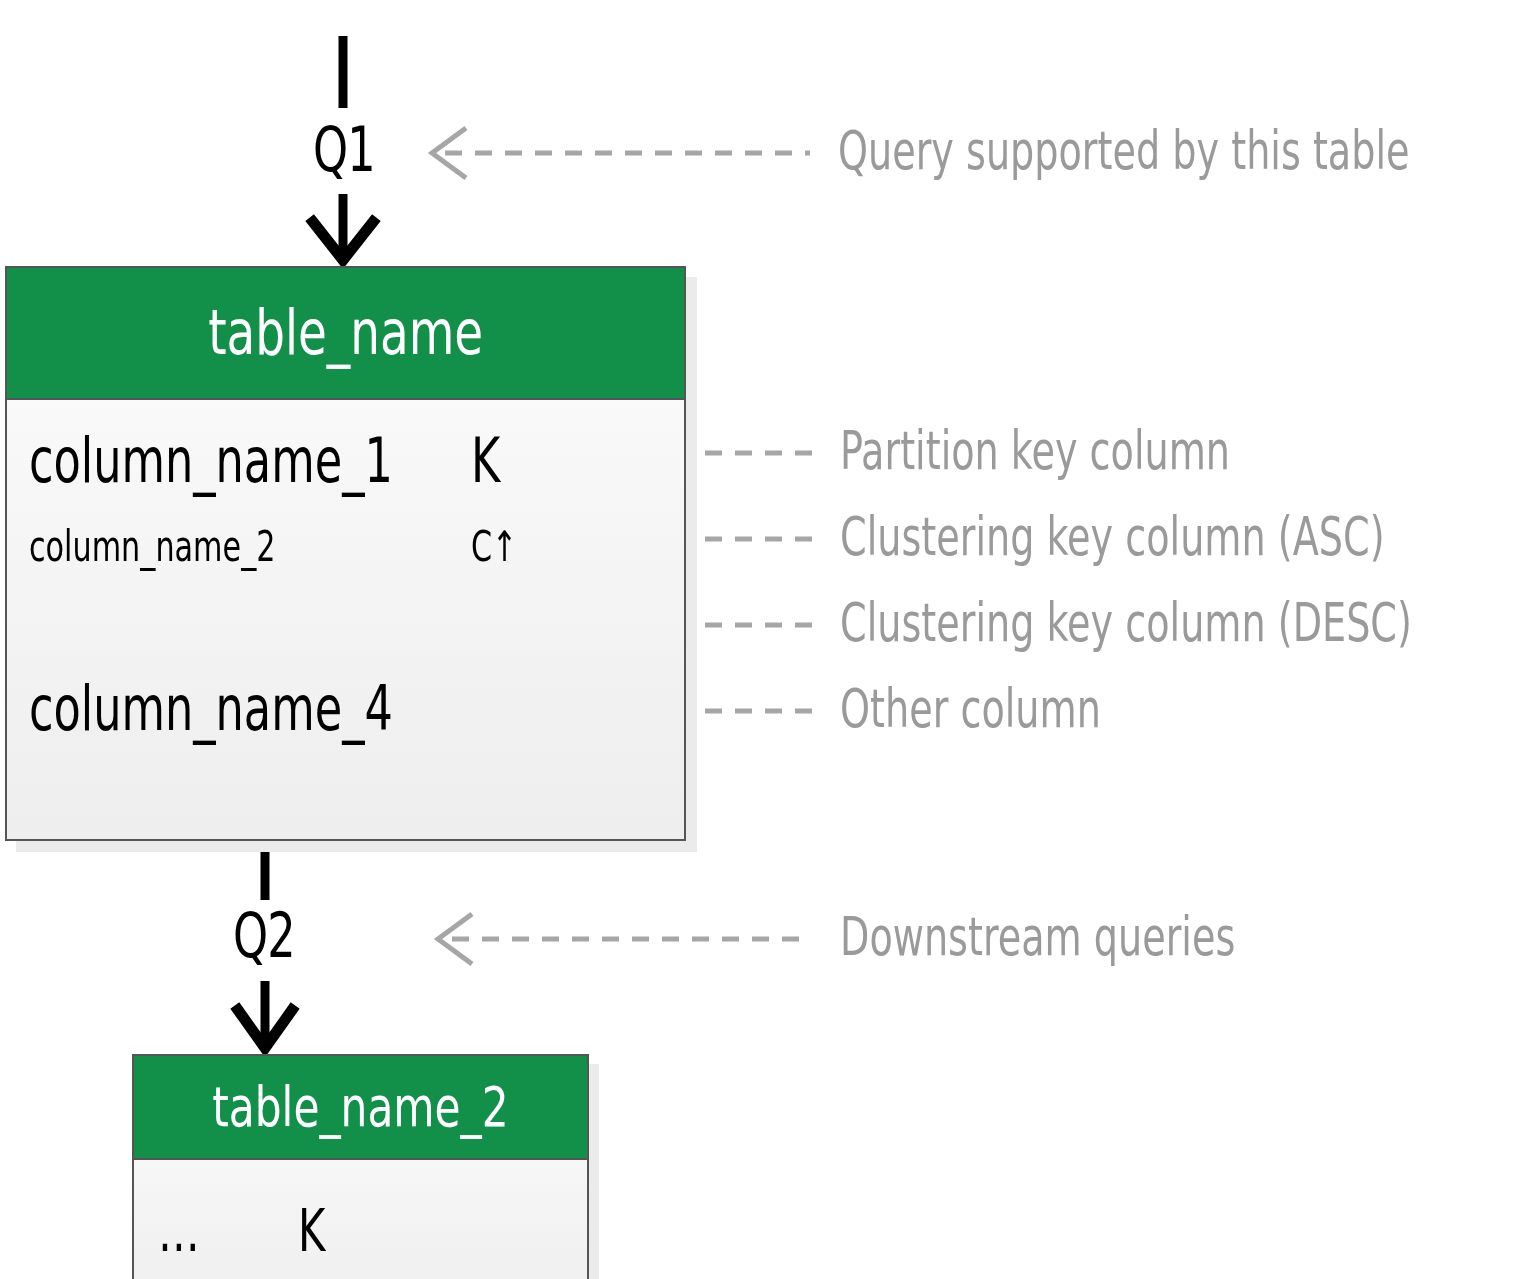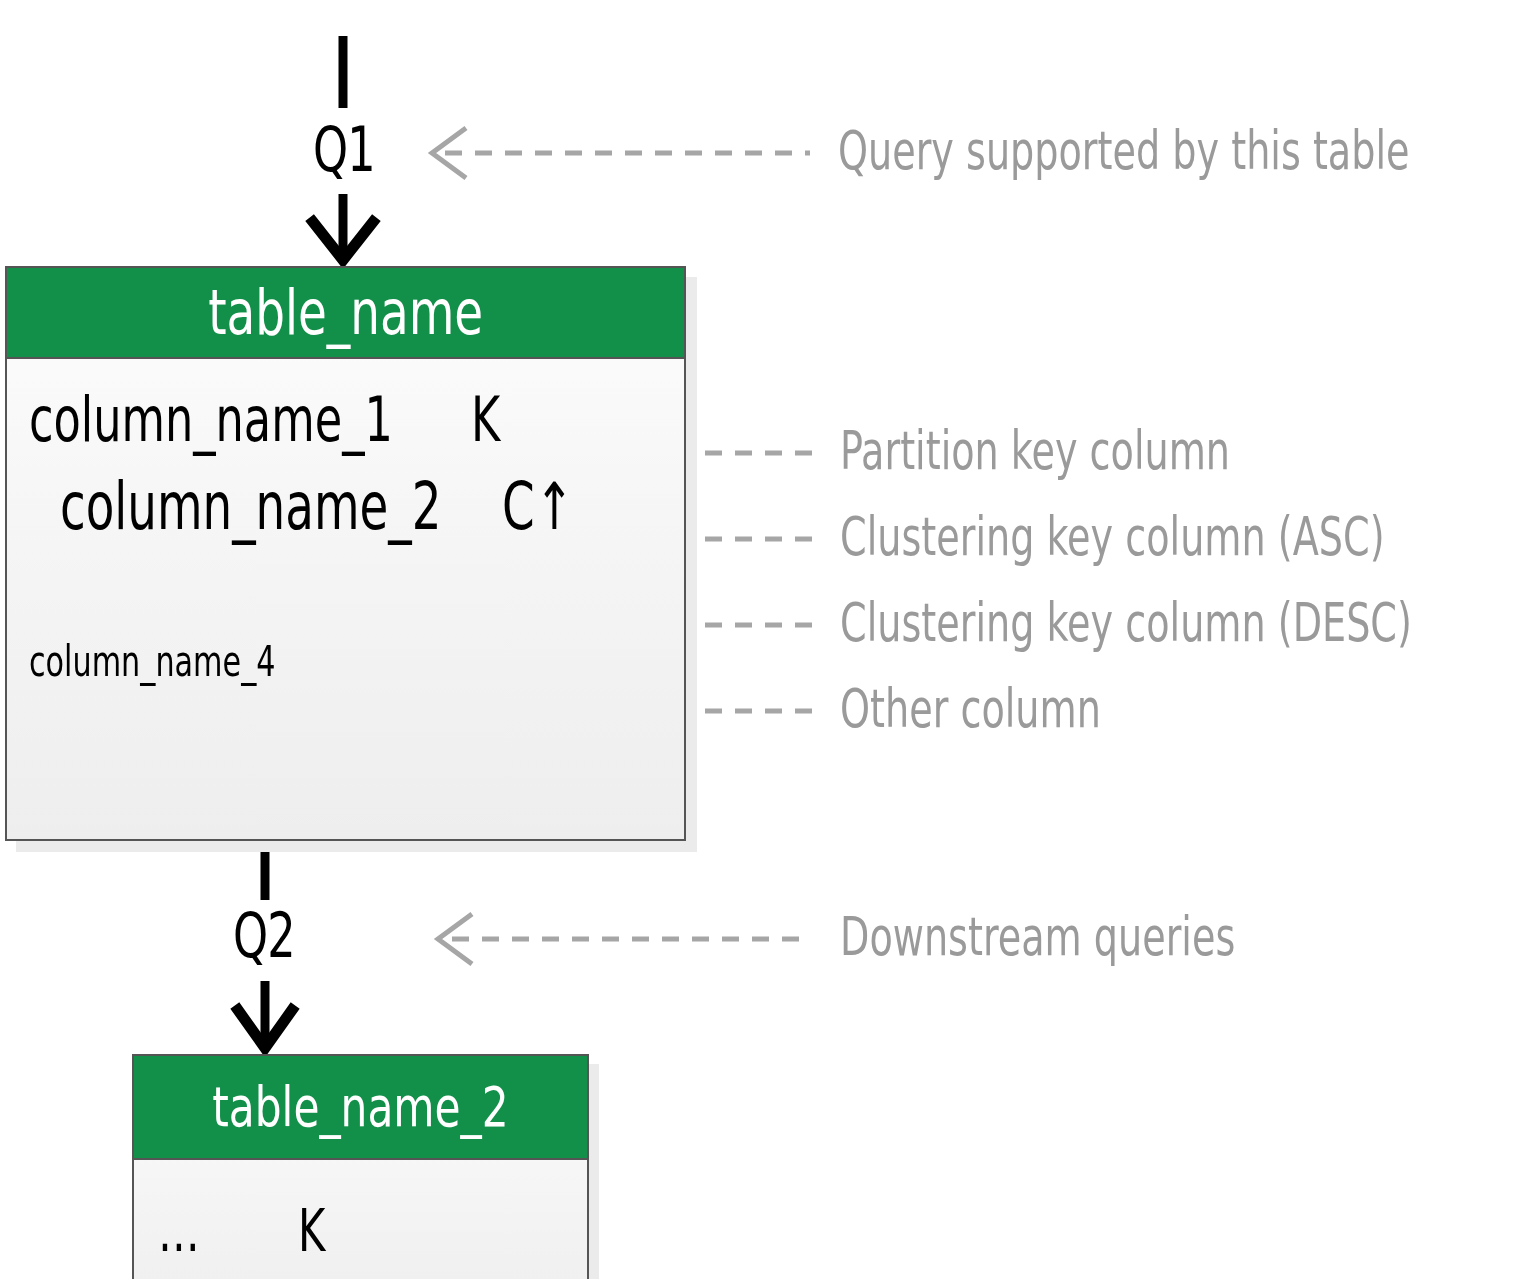--- a/index.html
+++ b/index.html
@@ -143,38 +143,38 @@
   </svg>
 
   <div class="qlabel abs" style="left:313px;top:83px;">Q1</div>
 
   <div class="anno" style="left:838px;top:88px;">Query supported by this table</div>
 
   <div class="card" style="left:5px;top:230px;width:681px;height:575px;">
     <div class="shadowlayer"></div>
     <div class="body">
 
-      <div class="hdr" style="height:91px;font-size:62px;">
+      <div class="hdr" style="height:132px;font-size:62px;">
         <span class="hdr-txt">table_name</span>
       </div>
 
       <div class="rows" style="height:458px;">
 
         <div class="row" style="top:24px;height:74px;font-size:62px;">
           <span class="cname" style="margin-left:22px;width:520px;">column_name_1</span>
           <span class="ctag" style="margin-left:-78px;width:120px;text-align:left;">K</span>
         </div>
 
-        <div class="row" style="top:110px;height:74px;font-size:65px;padding-left:31px;">
+        <div class="row" style="top:110px;height:74px;font-size:42px;">
           <span class="cname" style="margin-left:22px;width:520px;">column_name_2</span>
           <span class="ctag" style="margin-left:-78px;width:120px;text-align:left;">C↑</span>
         </div>
 
 
-        <div class="row" style="top:266px;height:74px;font-size:42px;">
+        <div class="row" style="top:272px;height:74px;font-size:62px;">
           <span class="cname" style="margin-left:22px;width:520px;">column_name_4</span>
           <span class="ctag" style="margin-left:-78px;width:120px;text-align:left;"></span>
         </div>
 
       </div>
     </div>
   </div>
 
   <div class="anno" style="left:840px;top:388px;">Partition key column</div>
   <div class="anno" style="left:840px;top:474px;">Clustering key column (ASC)</div>

